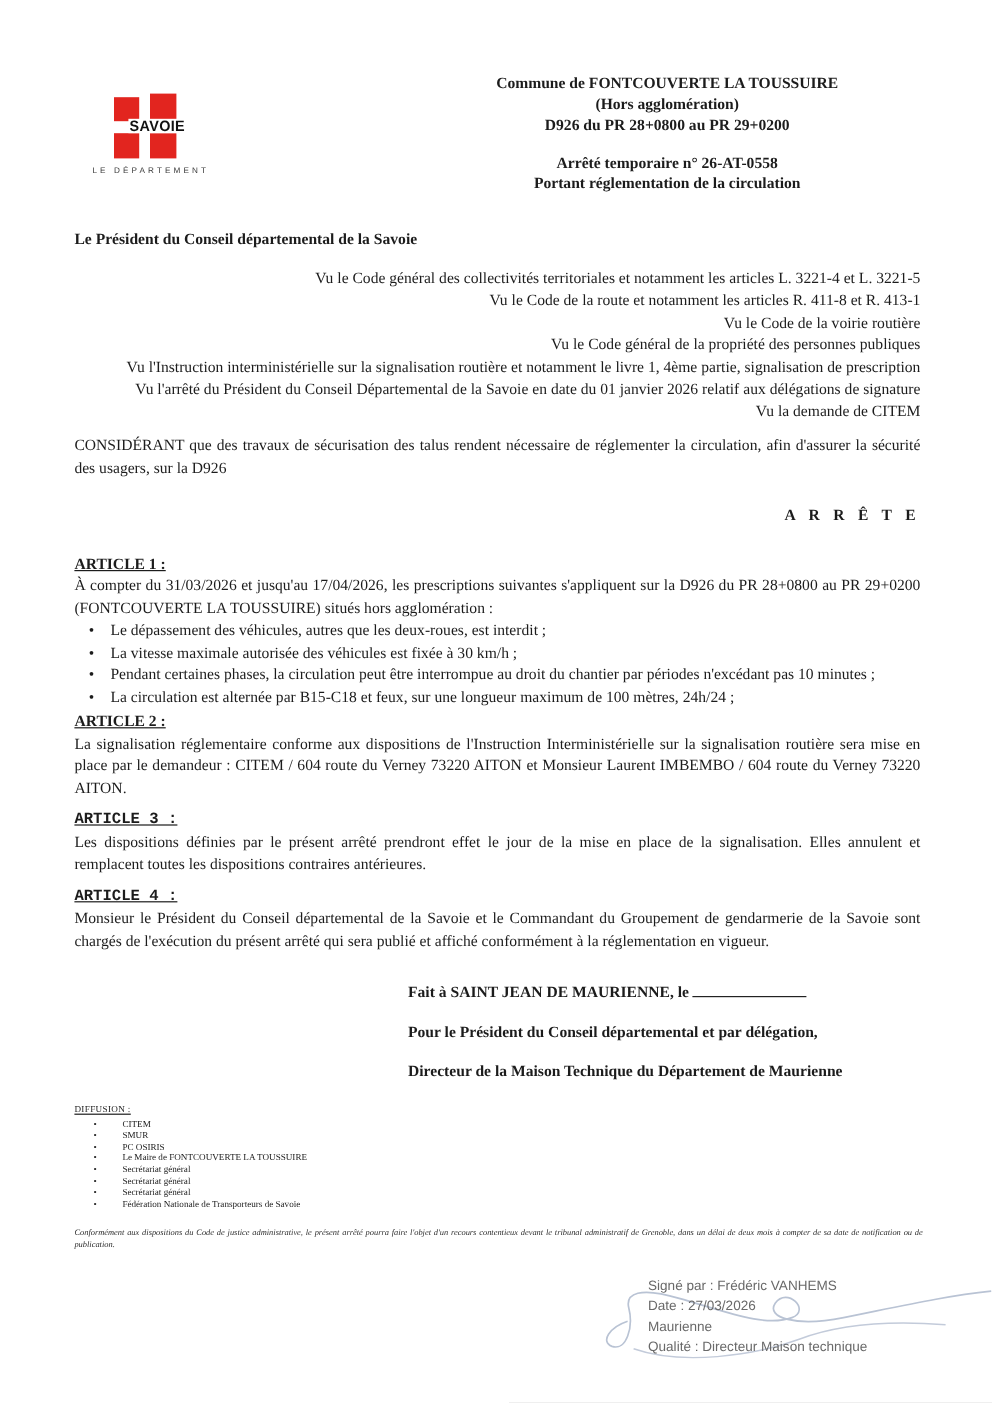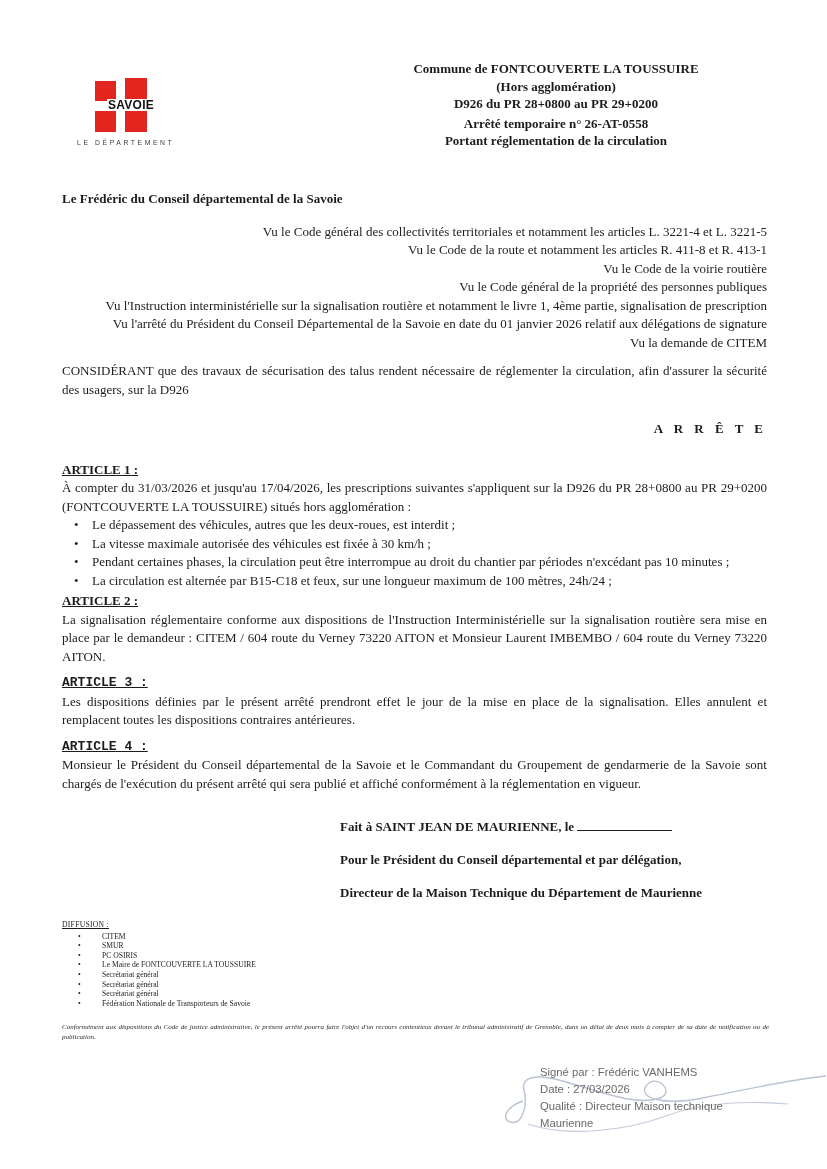--- a/index.html
+++ b/index.html
@@ -31,21 +31,21 @@
   .logo-sub{
     position:absolute;left:-18px;top:61px;
     font-family:"Liberation Sans", sans-serif;
     font-size:6.8px;letter-spacing:2.6px;color:#3a3a3a;
     white-space:nowrap;
   }
   .head-block{
     position:absolute;left:388px;top:60px;width:336px;
     text-align:center;font-weight:bold;font-size:13px;line-height:17.5px;
   }
-  .head-gap{margin-top:2px;}
+  .head-gap{margin-top:14px;}
   
   .doc-body{margin:0 60px 0 62px;font-size:13px;line-height:18.5px;}
   .bold{font-weight:bold;}
   .president{margin-top:0;}
   .vu-block{margin-top:14px;text-align:right;}
   .vu-line{white-space:nowrap;}
   .considerant{margin-top:10px;text-align:justify;}
   .arrete-title{
     margin-top:21px;text-align:right;font-weight:bold;letter-spacing:4px;
   }
@@ -104,21 +104,21 @@
     <div class="head-block">
       <div>Commune de FONTCOUVERTE LA TOUSSUIRE</div>
       <div>(Hors agglomération)</div>
       <div>D926 du PR 28+0800 au PR 29+0200</div>
       <div class="head-gap">Arrêté temporaire n° 26-AT-0558</div>
       <div>Portant réglementation de la circulation</div>
     </div>
   </div>
 
   <div class="doc-body">
-    <div class="bold president">Le Frédéric du Conseil départemental de la Savoie</div>
+    <div class="bold president">Le Président du Conseil départemental de la Savoie</div>
 
     <div class="vu-block">
       <div class="vu-line">Vu le Code général des collectivités territoriales et notamment les articles L. 3221-4 et L. 3221-5</div>
       <div class="vu-line">Vu le Code de la route et notamment les articles R. 411-8 et R. 413-1</div>
       <div class="vu-line">Vu le Code de la voirie routière</div>
       <div class="vu-line">Vu le Code général de la propriété des personnes publiques</div>
       <div class="vu-line">Vu l'Instruction interministérielle sur la signalisation routière et notamment le livre 1, 4ème partie, signalisation de prescription</div>
       <div class="vu-line">Vu l'arrêté du Président du Conseil Départemental de la Savoie en date du 01 janvier 2026 relatif aux délégations de signature</div>
       <div class="vu-line">Vu la demande de CITEM</div>
     </div>
@@ -168,17 +168,17 @@
 
   <div class="footer-note">Conformément aux dispositions du Code de justice administrative, le présent arrêté pourra faire l'objet d'un recours contentieux devant le tribunal administratif de Grenoble, dans un délai de deux mois à compter de sa date de notification ou de publication.</div>
 
   <svg class="esig-squiggle" width="339" height="120" viewBox="0 0 339 120" fill="none">
     <path d="M35 55 C 20 60, 12 72, 22 76 C 34 80, 40 60, 36 44 C 33 32, 45 26, 78 36 C 120 48, 150 60, 172 52 C 188 46, 168 26, 158 40 C 150 52, 175 60, 215 52 C 265 42, 300 34, 338 30" stroke="#b9c3d4" stroke-width="1.4"></path>
     <path d="M40 78 C 80 92, 140 84, 178 70 C 210 58, 250 54, 300 58" stroke="#c3cbda" stroke-width="1.2"></path>
   </svg>
   <div class="esig">
     <div>Signé par : Frédéric VANHEMS</div>
     <div>Date : 27/03/2026</div>
+    <div>Maurienne</div>
     <div>Qualité : Directeur Maison technique</div>
-    <div>Maurienne</div>
   </div>
 
 </div>
 
 </body></html>

